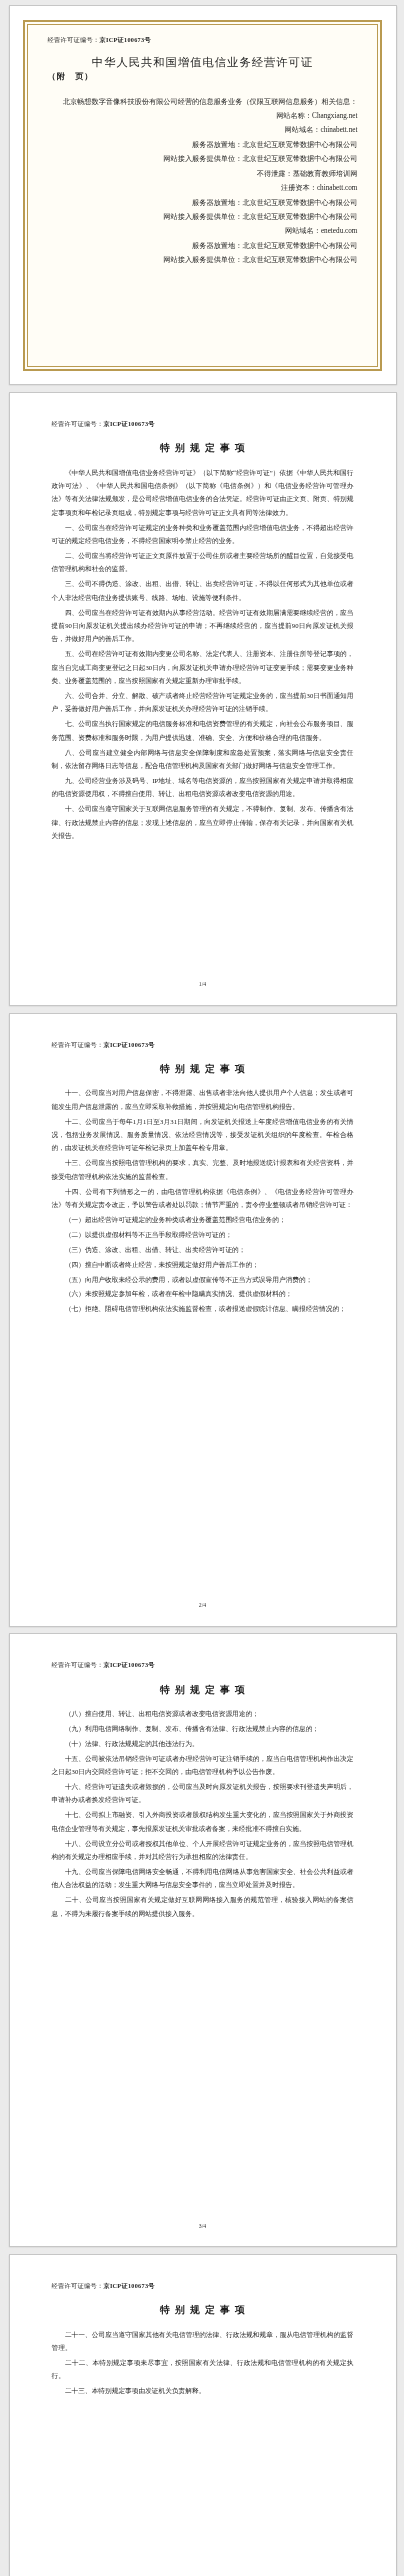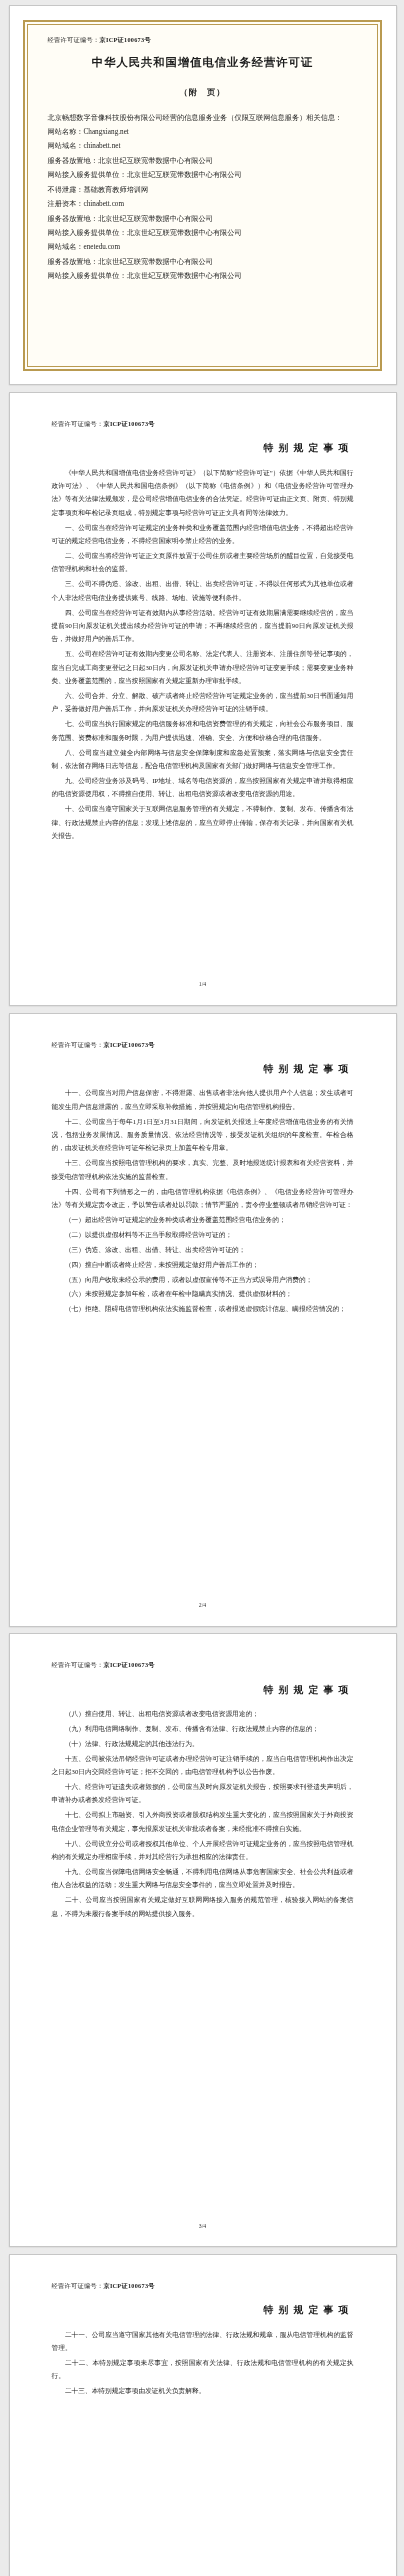--- a/index.html
+++ b/index.html
@@ -37,39 +37,38 @@
     height: 100%;
     box-sizing: border-box;
     border: 0.5px solid #b99a50;
     padding: 11.3px 19.6px;
   }
   .cert-no { font-size: 6.2px; letter-spacing: 0.3px; }
   .cert-no .no-value { font-weight: bold; }
   .cert-title {
     text-align: center;
     font-size: 11.3px;
-    font-weight: bold;
+    font-weight: normal;
     letter-spacing: 1px;
     margin-top: 10.3px;
   }
   .cert-subtitle {
-    text-align: center;
     font-size: 8.2px;
     font-weight: bold;
-    margin-top: 17px;
+    margin-top: 1px;
     letter-spacing: 1px;
   }
-  .cert-body { margin-top: 12.4px; font-size: 7.2px; line-height: 2.0; }
+  .cert-body { margin-top: 12.4px; font-size: 7.2px; line-height: 2.0; text-align: right; }
   .cert-body p { margin: 0; }
   
   .prov-page { height: 614px; padding: 27px 42px 0 42px; }
   .prov-no { font-size: 6.2px; letter-spacing: 0.3px; }
   .prov-no .no-value { font-weight: bold; }
   .prov-title {
-    text-align: right;
+    text-align: center;
     font-size: 9.8px;
     font-weight: bold;
     letter-spacing: 5.2px;
     padding-left: 5.2px;
     margin: 13.4px 0 10.3px 0;
   }
   .prov-body {
     font-size: 6.7px;
     line-height: 2.0;
     text-align: justify;

